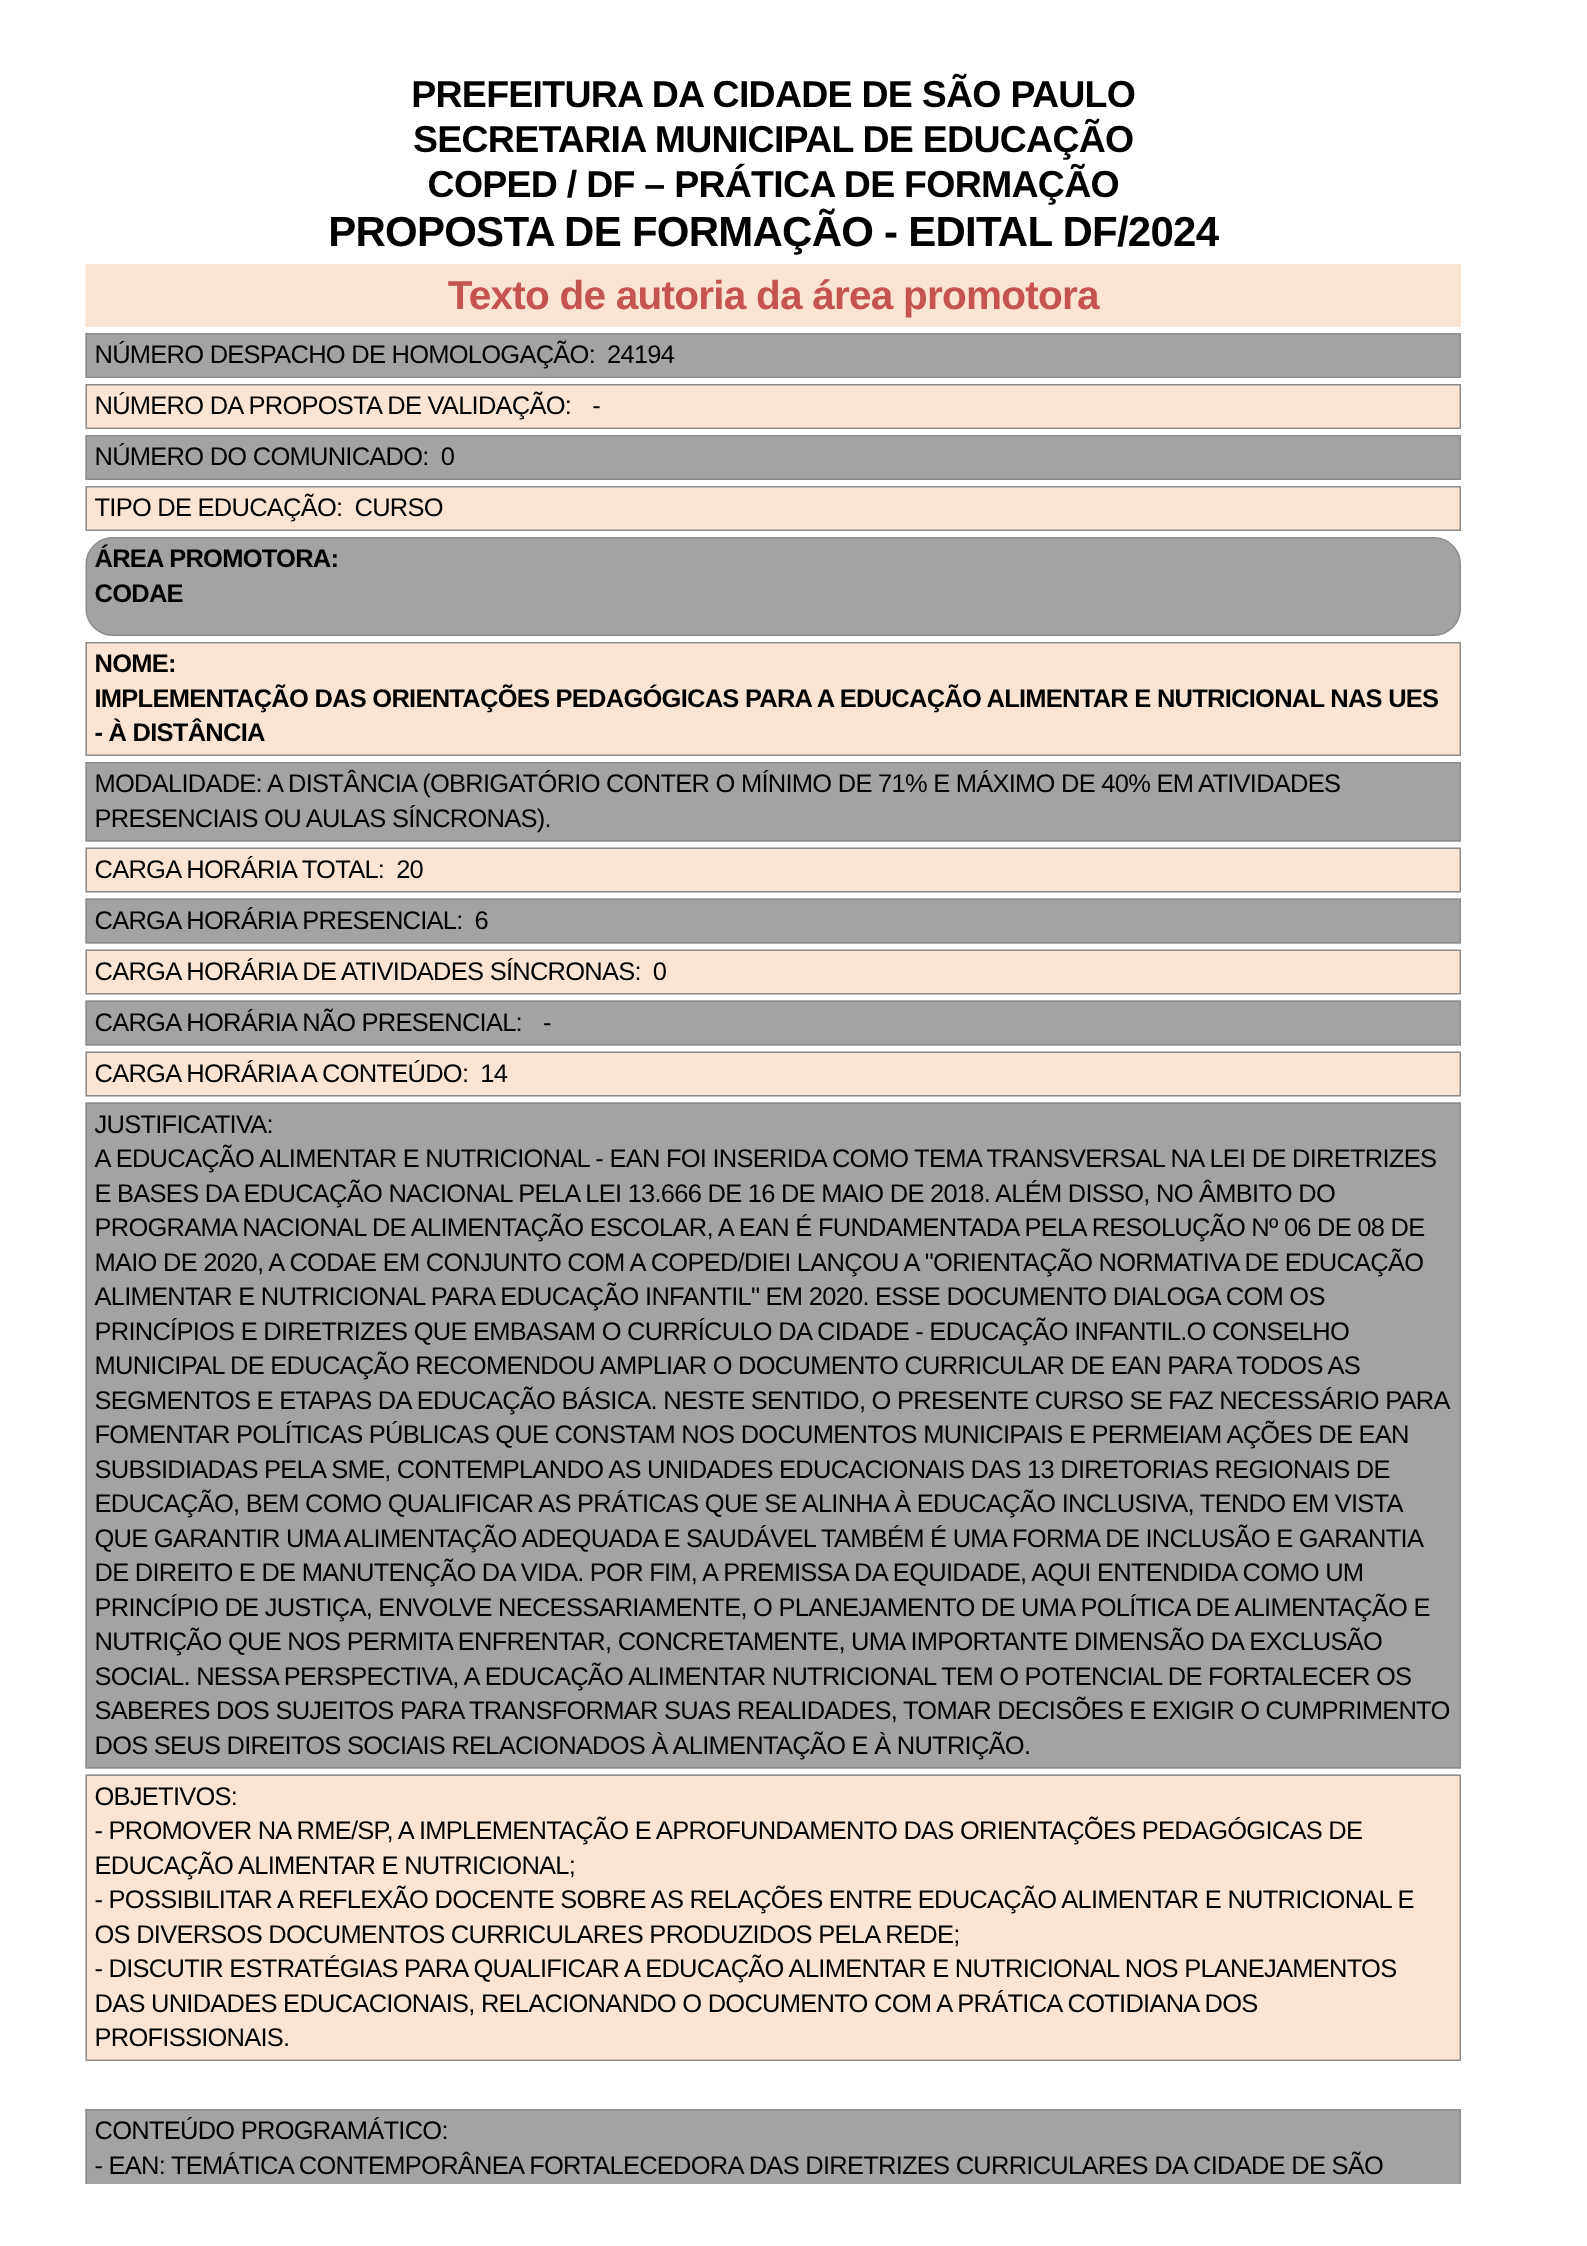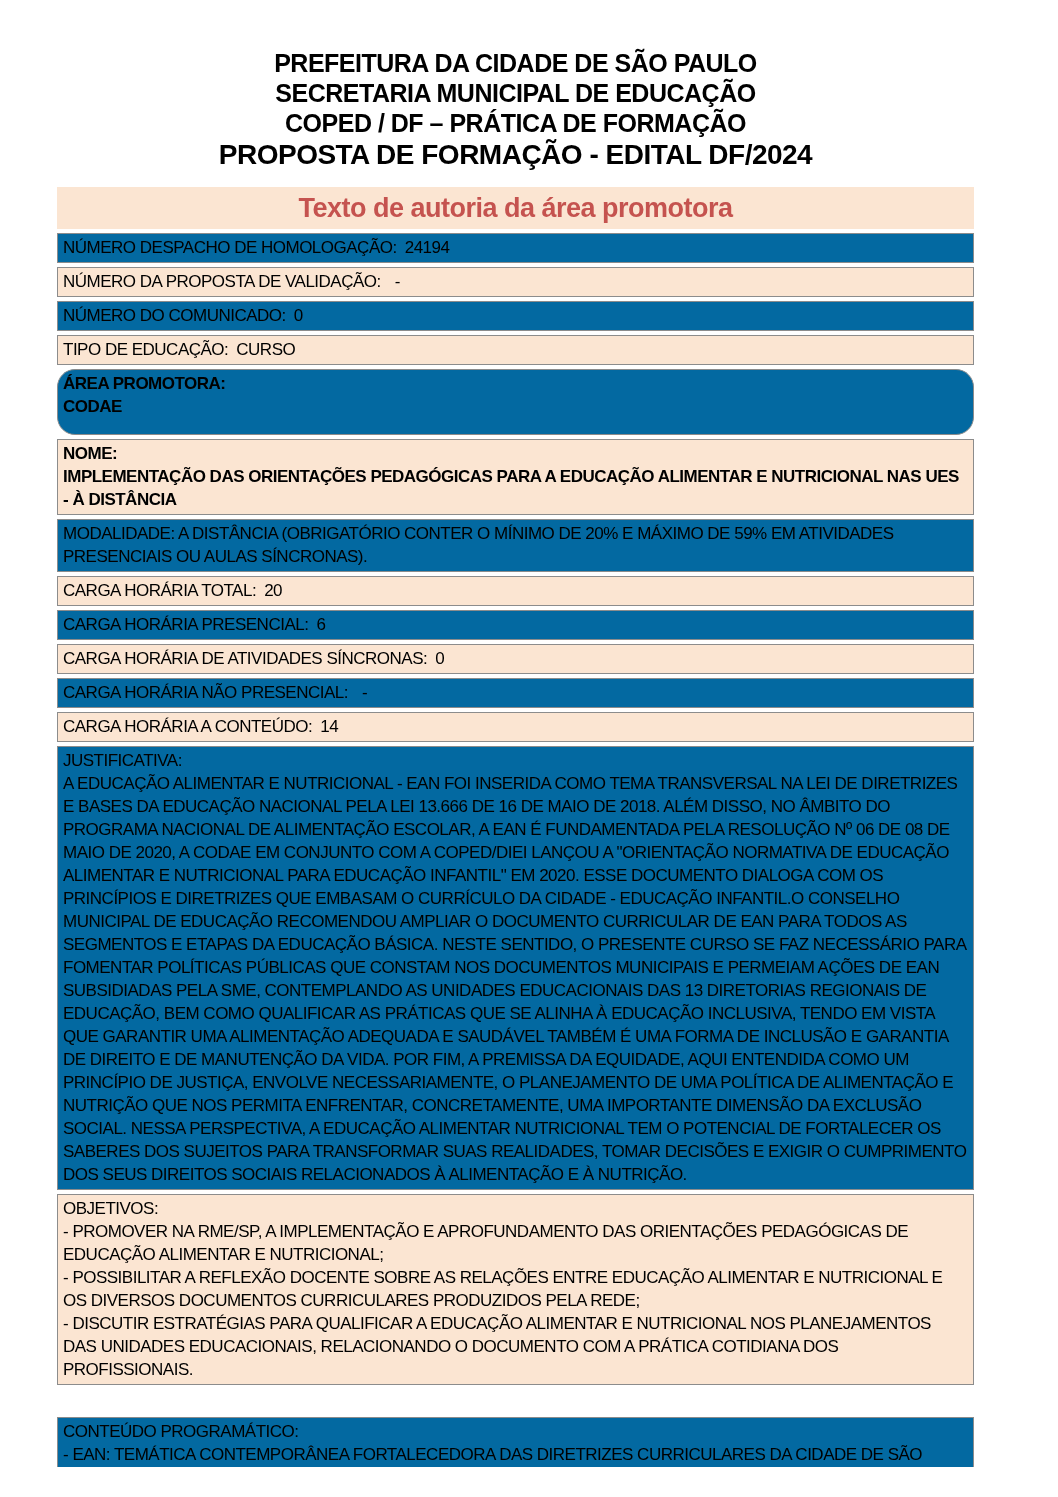--- a/index.html
+++ b/index.html
@@ -25,35 +25,35 @@
   
   .doc-header {
     text-align: center;
     font-weight: bold;
     letter-spacing: -0.5px;
   }
   .h-line  { font-size: 25px; line-height: 30px; }
   .h-line--big { font-size: 28px; line-height: 33px; }
   
   .banner {
-    margin-top: 16px;
+    margin-top: 5px;
     margin-bottom: 4px;
     background: var(--peach-bg);
     color: var(--banner-text);
     font-size: 27px;
     font-weight: bold;
     letter-spacing: -0.5px;
     text-align: center;
     height: 42px;
     line-height: 42px;
   }
   
   .row {
     border: 1px solid var(--row-border);
-    background: #0369a1;
+    background: #a3a3a3;
     margin-bottom: 4px;
     padding: 2px 5px 3px 5px;
     font-size: 17px;
     line-height: 23px;
     letter-spacing: -0.5px;
   }
   .row--peach { background: var(--peach-bg); }
   .row--bold  { font-weight: bold; }
   .row--pad-b { padding-bottom: 16px; border-radius: 18px; }
   .row--clipped {
@@ -102,21 +102,21 @@
     <span class="section-label">ÁREA PROMOTORA:</span>
     <span class="section-text">CODAE</span>
   </div>
 
   <div class="row row--peach row--bold">
     <span class="section-label">NOME:</span>
     <span class="section-text">IMPLEMENTAÇÃO DAS ORIENTAÇÕES PEDAGÓGICAS PARA A EDUCAÇÃO ALIMENTAR E NUTRICIONAL NAS UES - À DISTÂNCIA</span>
   </div>
 
   <div class="row">
-    <span class="section-text">MODALIDADE: A DISTÂNCIA (OBRIGATÓRIO CONTER O MÍNIMO DE 20% E MÁXIMO DE 59% EM ATIVIDADES PRESENCIAIS OU AULAS SÍNCRONAS).</span>
+    <span class="section-text">MODALIDADE: A DISTÂNCIA (OBRIGATÓRIO CONTER O MÍNIMO DE 71% E MÁXIMO DE 40% EM ATIVIDADES PRESENCIAIS OU AULAS SÍNCRONAS).</span>
   </div>
 
   <div class="row row--peach">
     <span>CARGA HORÁRIA TOTAL:</span><span class="field-value">20</span>
   </div>
 
   <div class="row">
     <span>CARGA HORÁRIA PRESENCIAL:</span><span class="field-value">6</span>
   </div>
 

